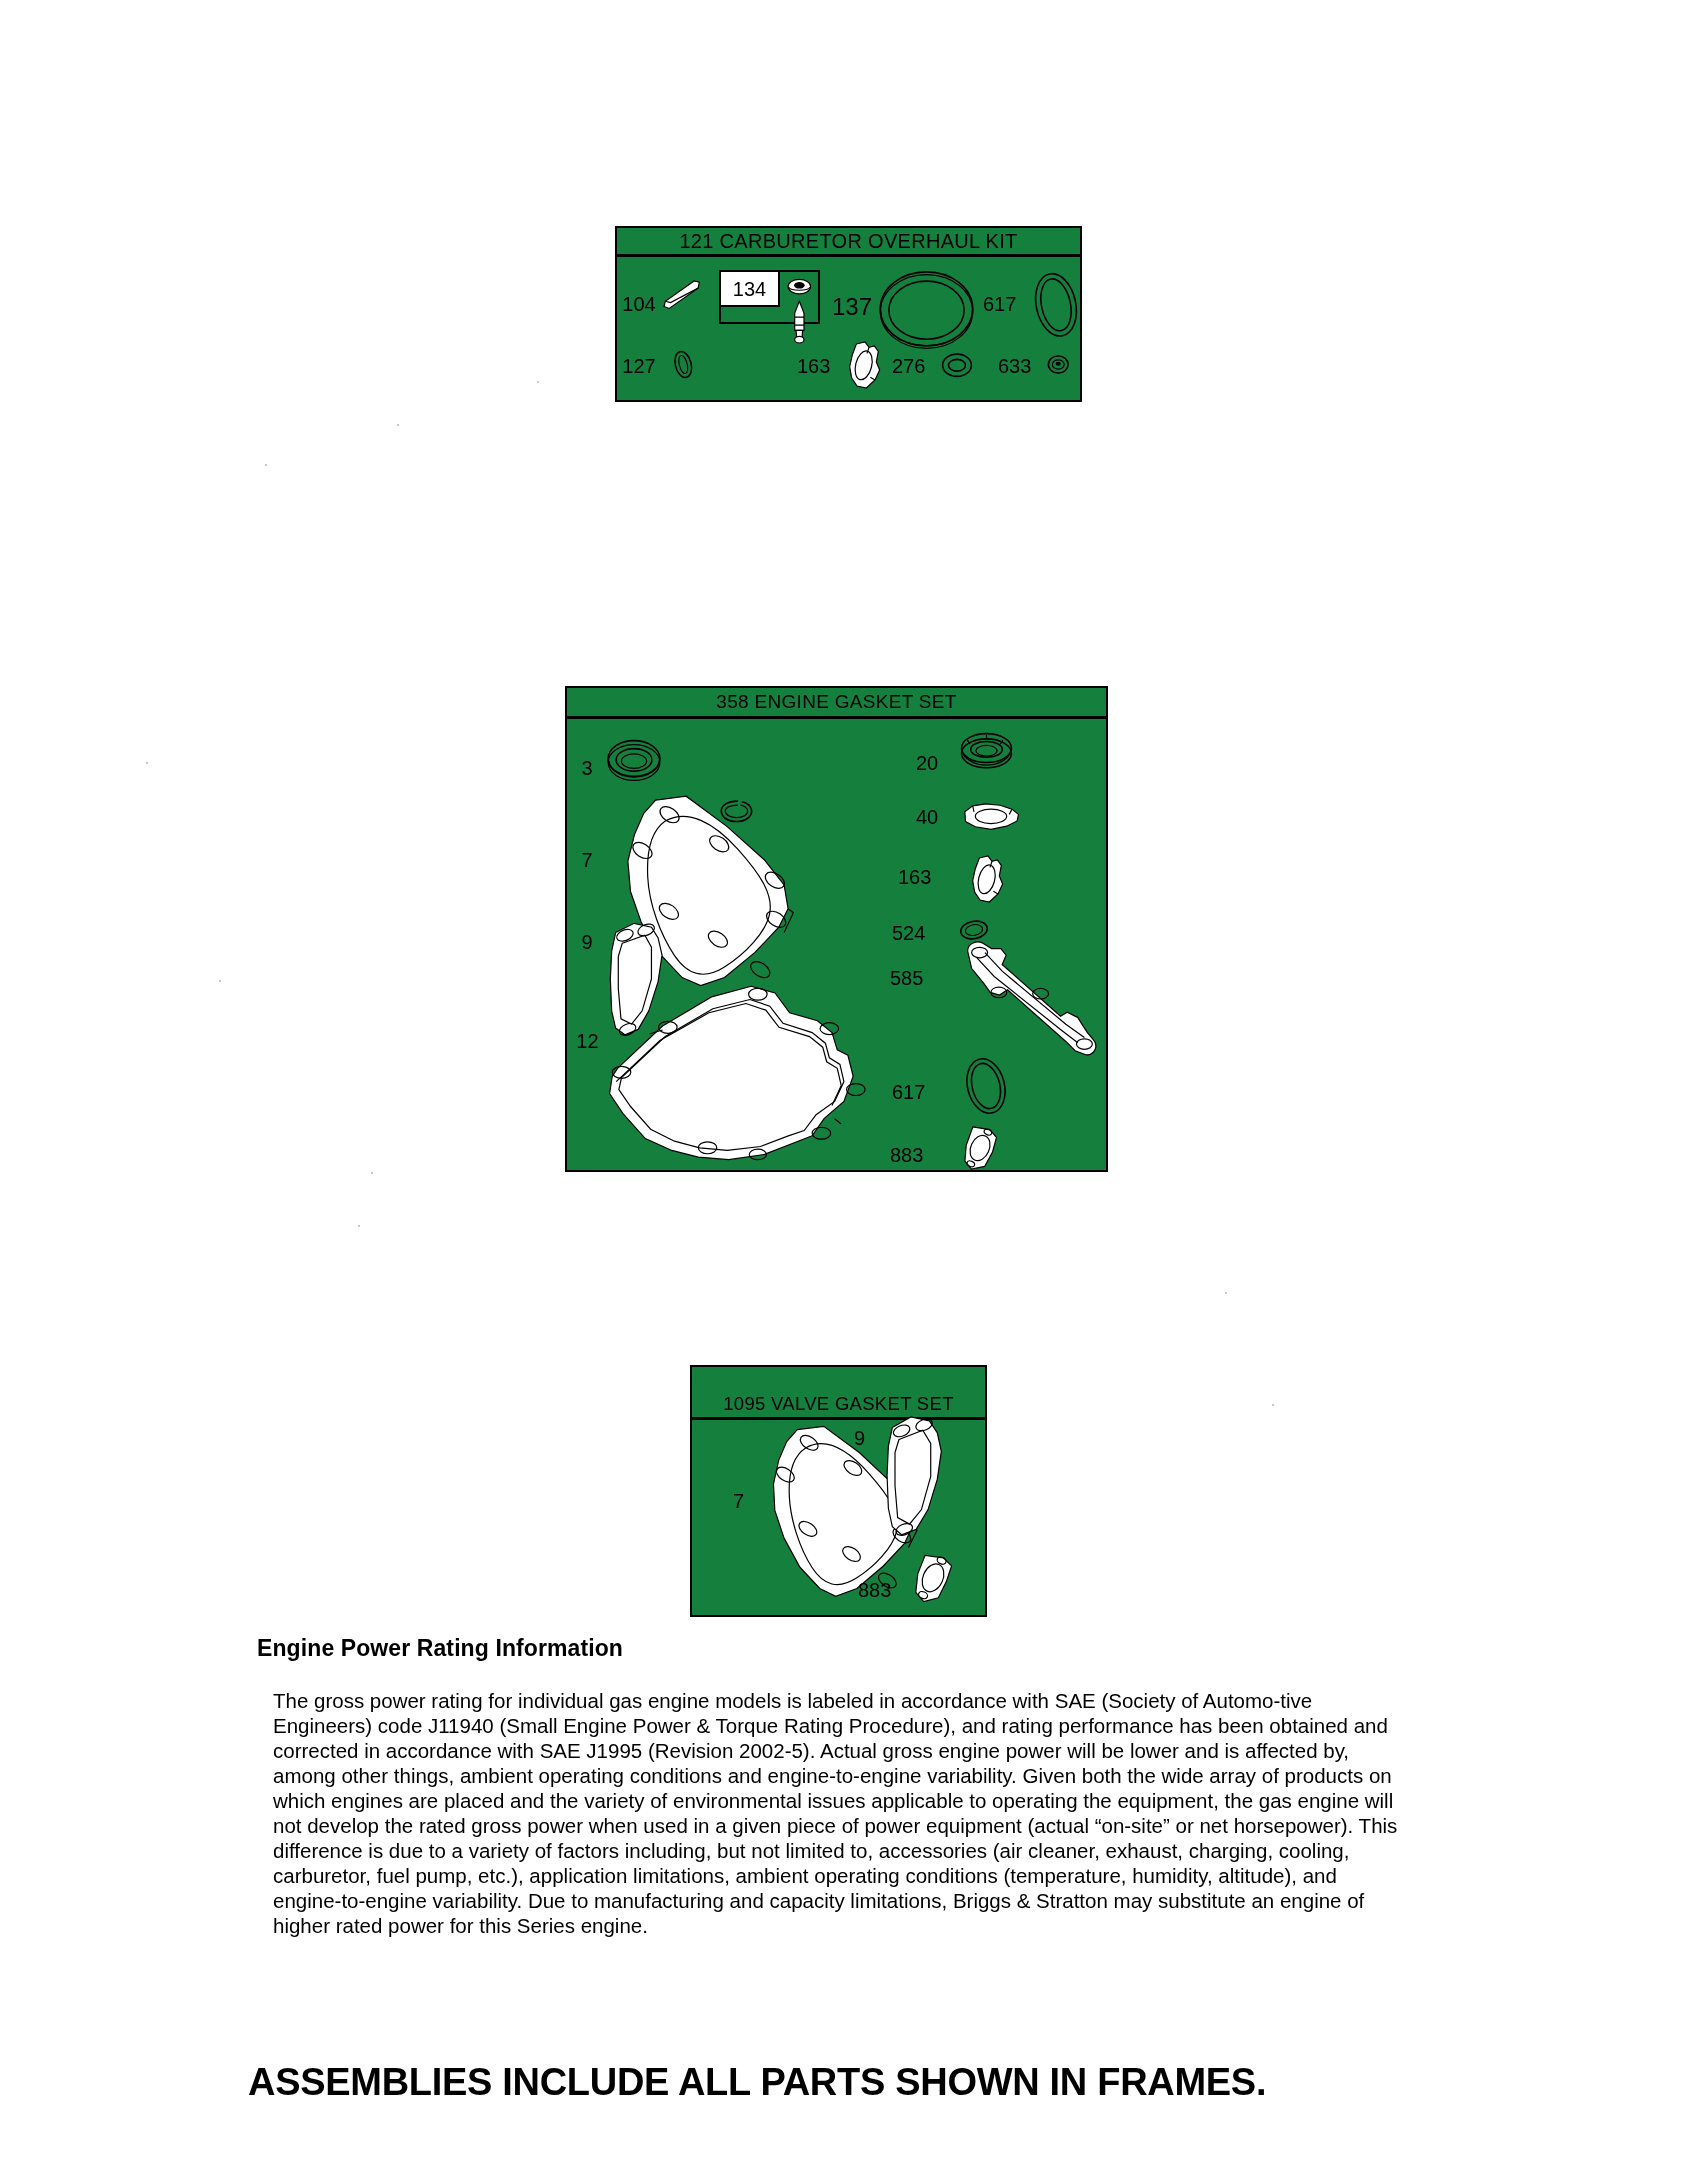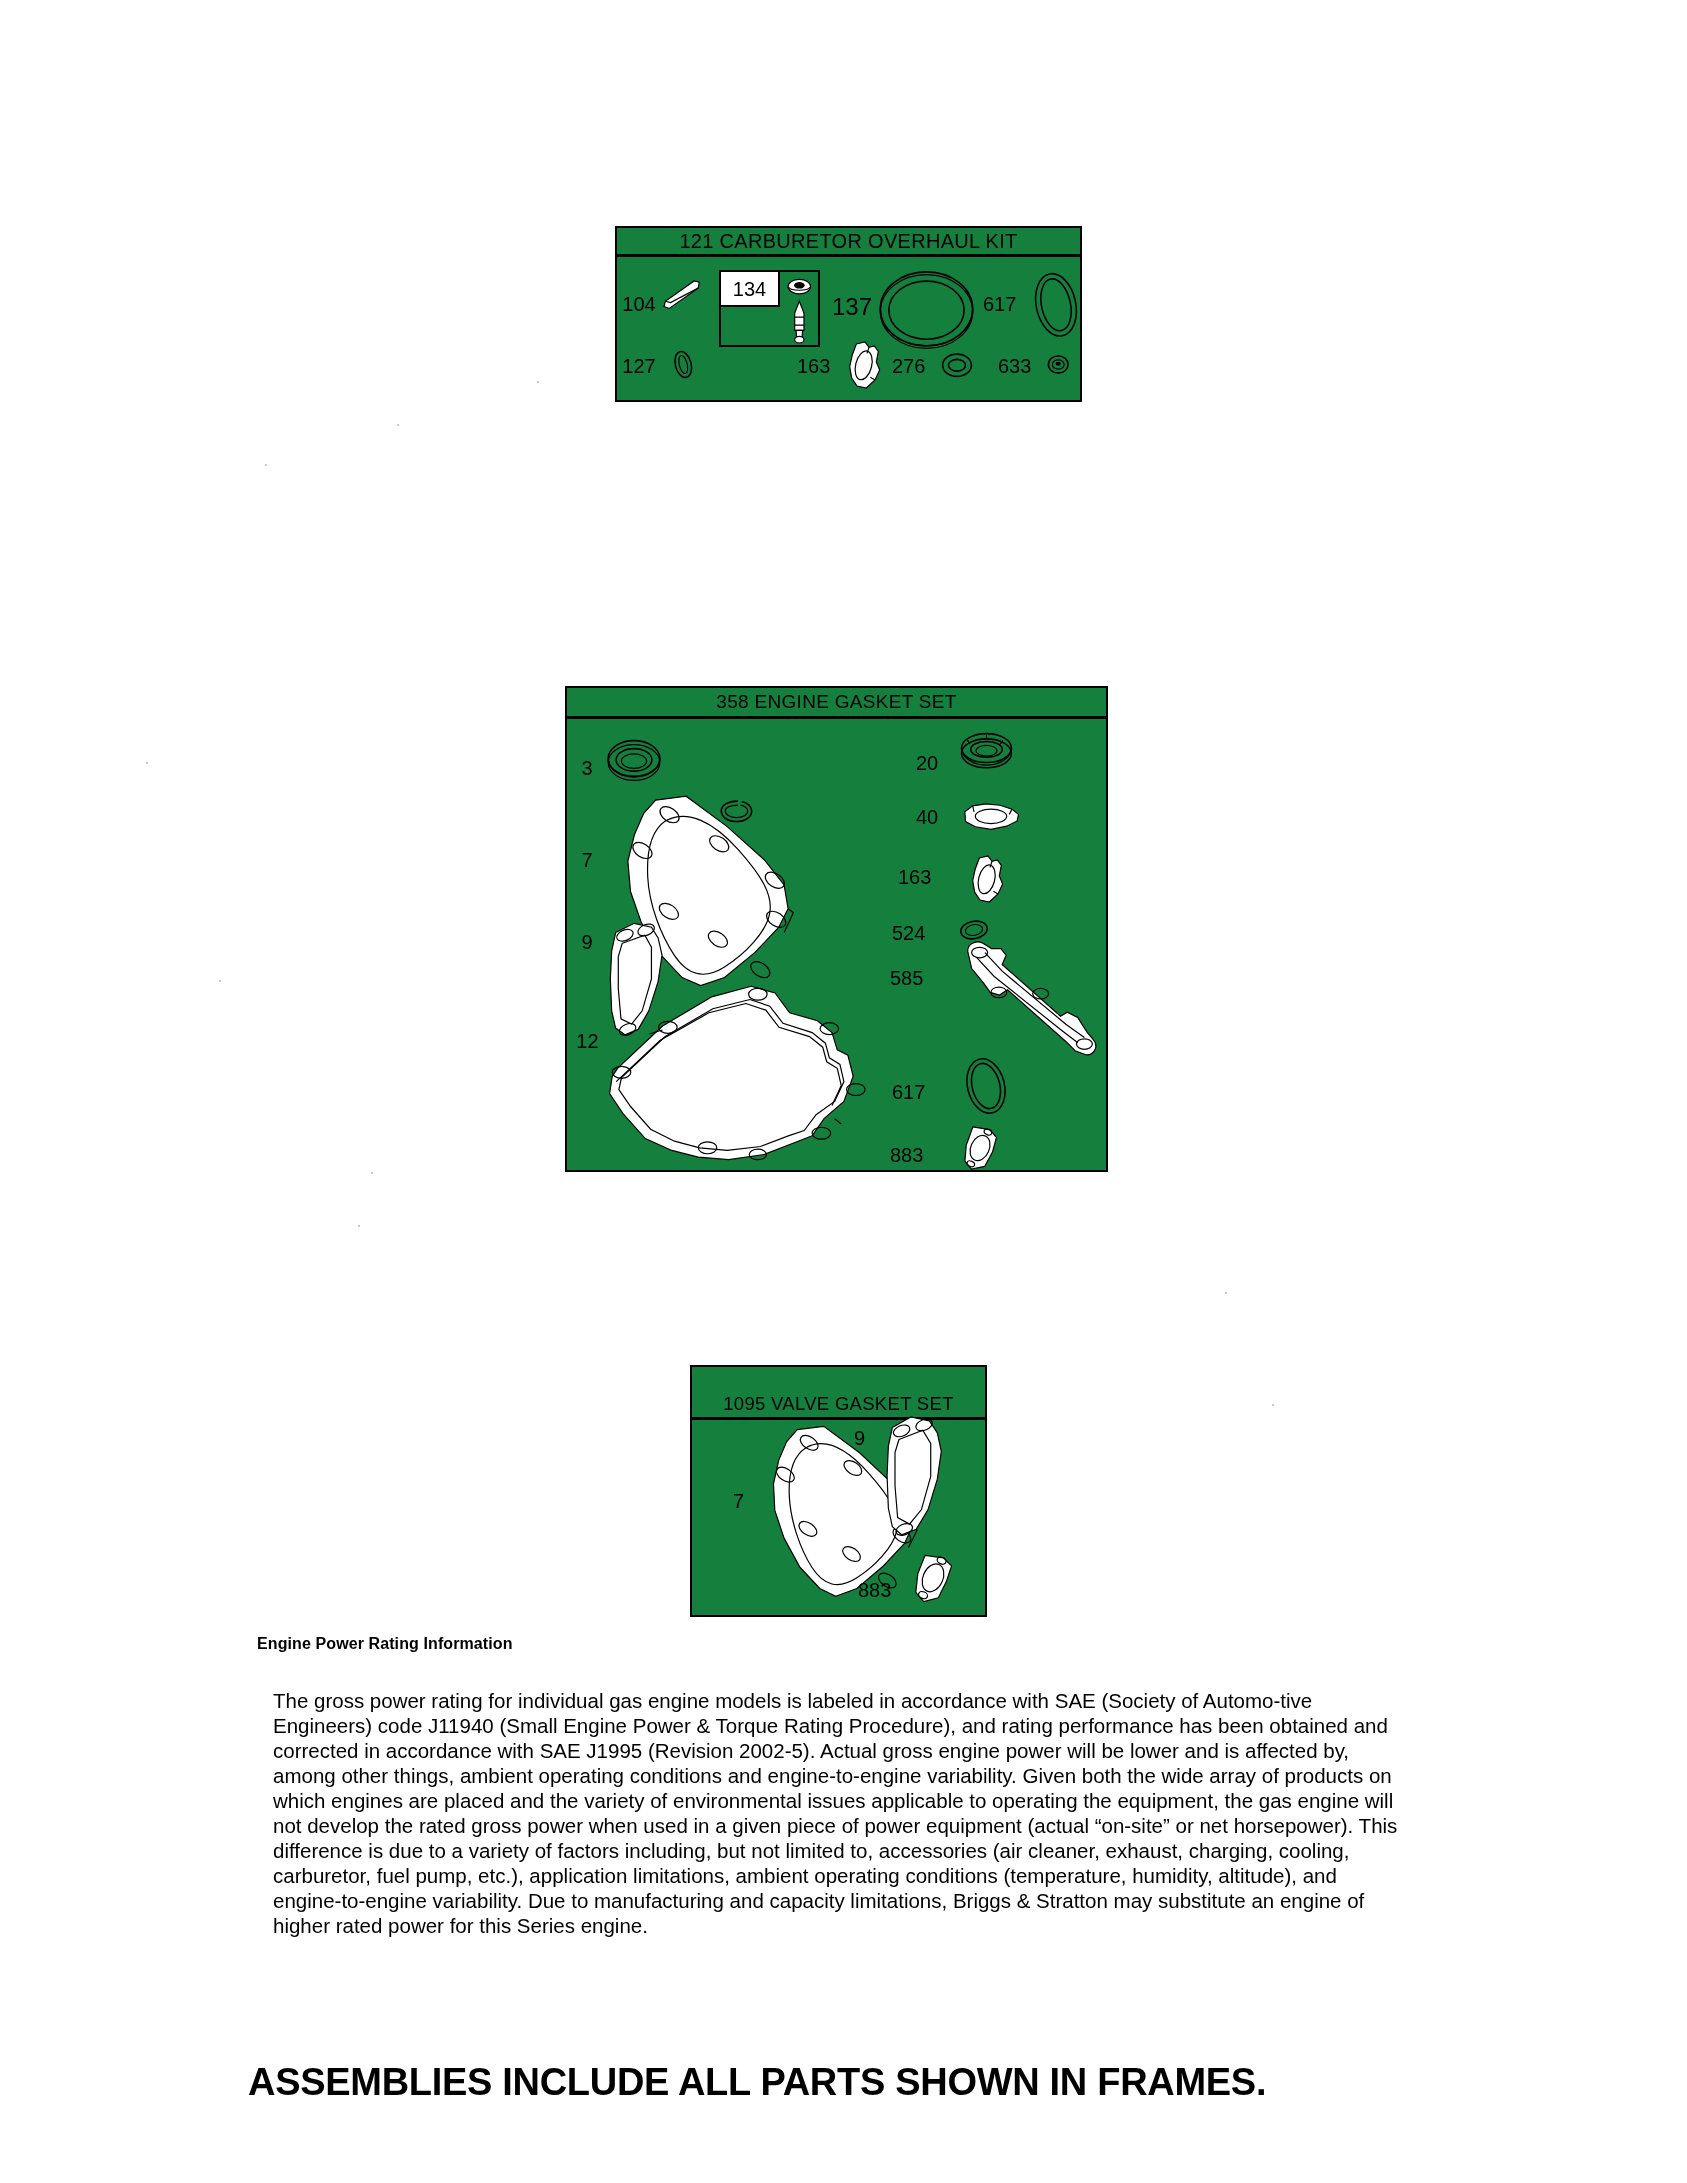--- a/index.html
+++ b/index.html
@@ -64,21 +64,21 @@
     <div class="frame-body" style="top:29px;height:144px;">
 
       <div class="plabel" style="left:5.3px;top:36px;font-size:20px;">104</div>
       <div class="part" style="left:43px;top:20px;">
         <svg width="46" height="38" viewBox="0 0 70 58">
           <path class="fillw-t" d="M6 45 L8 37 L52 6 L60 8 L58 17 L14 48 Z"></path>
           <path class="ln-thin" d="M8 37 L16 39 L58 17"></path>
         </svg>
       </div>
 
-      <div class="subbox" style="left:102px;top:13.2px;width:101px;height:77px;">
+      <div class="subbox" style="left:102px;top:13.2px;width:101px;height:54px;">
         <div class="subbox-tag" style="left:-2px;top:-2px;width:61px;height:37px;">
           <span style="font-size:20px;line-height:1;">134</span>
         </div>
         <div class="part" style="left:61px;top:4px;">
           <svg width="36" height="69" viewBox="0 0 54 104">
             <ellipse class="fillw-t" cx="26" cy="16" rx="17" ry="11"></ellipse>
             <ellipse class="solid" cx="26" cy="14" rx="8" ry="5"></ellipse>
             <path class="ln-thin" d="M10 17 C13 23 39 23 42 17"></path>
             <path class="fillw-t" d="M26 38 L33 56 L33 82 L19 82 L19 56 Z"></path>
             <path class="ln-thin" d="M19 62 L33 62 M19 74 L33 74"></path>
@@ -341,21 +341,21 @@
         <svg width="52" height="57" viewBox="0 0 78 86">
           <path class="fillw-t" d="M24 8 L52 12 L64 24 L56 48 L44 72 L22 78 L10 64 L13 36 Z"></path>
           <ellipse class="ln-thin" cx="36" cy="42" rx="15" ry="22" transform="rotate(24 36 42)"></ellipse>
           <ellipse class="ln-thin" cx="49" cy="16" rx="7" ry="5" transform="rotate(24 49 16)"></ellipse>
           <ellipse class="ln-thin" cx="21" cy="68" rx="7" ry="5" transform="rotate(24 21 68)"></ellipse>
         </svg>
       </div>
     </div>
   </div>
 
-  <h2 class="txt-head" style="left:257px;top:1635px;margin:0;font-size:16px;letter-spacing:0.1px;">Engine Power Rating Information</h2>
+  <h2 class="txt-head" style="left:257px;top:1635px;margin:0;font-size:23px;letter-spacing:0.1px;">Engine Power Rating Information</h2>
 
   <div class="txt-body" style="left:257px;top:1672px;width:1164px;">
     <p style="font-size:20.5px;line-height:25px;text-align:left;">The gross power rating for individual gas engine models is labeled in accordance with SAE (Society of Automo-tive Engineers) code J11940 (Small Engine Power &amp; Torque Rating Procedure), and rating performance has been obtained and corrected in accordance with SAE J1995 (Revision 2002-5).  Actual gross engine power will be lower and is affected by, among other things, ambient operating conditions and engine-to-engine variability.  Given both the wide array of products on which engines are placed and the variety of environmental issues applicable to operating the equipment, the gas engine will not develop the rated gross power when used in a given piece of power equipment (actual “on-site” or net horsepower).  This difference is due to a variety of factors including, but not limited to, accessories (air cleaner, exhaust, charging, cooling, carburetor, fuel pump, etc.), application limitations, ambient operating conditions (temperature, humidity, altitude), and engine-to-engine variability.  Due to manufacturing and capacity limitations, Briggs &amp; Stratton may substitute an engine of higher rated power for this Series engine.</p>
   </div>
 
   <div class="bigline" style="left:248px;top:2061px;font-size:38px;letter-spacing:-0.3px;">ASSEMBLIES INCLUDE ALL PARTS SHOWN IN FRAMES.</div>
 
 </div>
 
 

